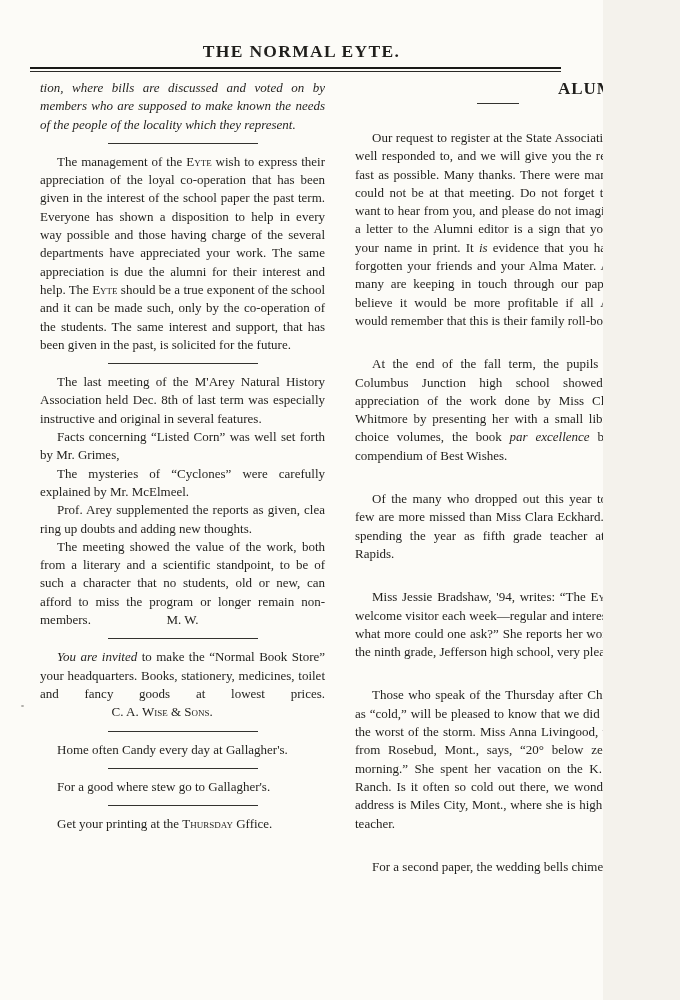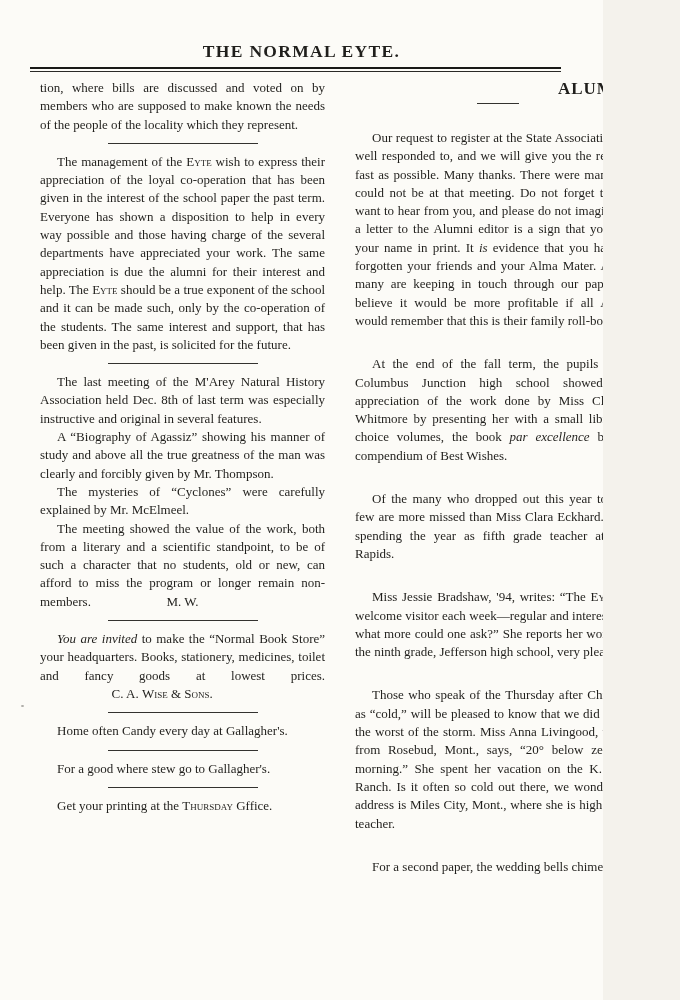--- a/index.html
+++ b/index.html
@@ -36,21 +36,21 @@
     padding: 7px 35px 0 40px;
   }
   .col {
     width: 285px;
     flex: 0 0 285px;
     font-size: 13px;
     line-height: 18.3px;
     text-align: justify;
   }
   .col p { margin: 0; text-indent: 17px; }
-  .col p.noindent { text-indent: 0; }
+  .col p.noindent { text-indent: 0; font-style: italic; }
   .col-right p.para { margin-top: 25px; }
   .rule {
     border: none;
     border-top: 1.2px solid #33322f;
     width: 150px;
     margin: 9px auto;
     height: 0;
   }
   .rule-short { width: 42px; margin: 4px auto 9px; }
   h2.alumni-heading {
@@ -88,22 +88,23 @@
   <main class="columns">
 
     <section class="col col-left">
       <p class="noindent">tion, where bills are discussed and voted on by members who are supposed to make known the needs of the people of the locality which they represent.</p>
       <div class="rule"></div>
 
       <p>The management of the <span class="sc">Eyte</span> wish to express their appreciation of the loyal co-operation that has been given in the interest of the school paper the past term. Everyone has shown a disposition to help in every way possible and those having charge of the several departments have appreciated your work. The same appreciation is due the alumni for their interest and help. The <span class="sc">Eyte</span> should be a true exponent of the school and it can be made such, only by the co-operation of the students. The same interest and support, that has been given in the past, is solicited for the future.</p>
       <div class="rule"></div>
 
       <p>The last meeting of the M'Arey Natural History Association held Dec. 8th of last term was especially instructive and original in several features.</p>
-      <p>A “Biography of Agassiz” showing his manner of study and above all the true greatness of the man was clearly and forcibly given by Mr. Thompson.</p>
+      <p>Facts concerning “Listed Corn” was well set forth by Mr. Grimes,</p>
       <p>The mysteries of “Cyclones” were carefully explained by Mr. McElmeel.</p>
+      <p>Prof. Arey supplemented the reports as given, clea ring up doubts and adding new thoughts.</p>
       <p><span>The meeting showed the value of the work, both from a literary and a scientific standpoint, to be of such a character that no students, old or new, can afford to miss the program or longer remain non-members.</span><span class="sig sig-mw">M. W.</span></p>
       <div class="rule"></div>
 
       <p><span><i>You are invited</i> to make the “Normal Book Store” your headquarters. Books, stationery, medicines, toilet and fancy goods at lowest prices.</span><span class="sig sig-wise">C. A. <span class="sc">Wise</span> &amp; <span class="sc">Sons</span>.</span></p>
       <div class="rule"></div>
 
       <p>Home often Candy every day at Gallagher's.</p>
       <div class="rule"></div>
 
       <p>For a good where stew go to Gallagher's.</p>

